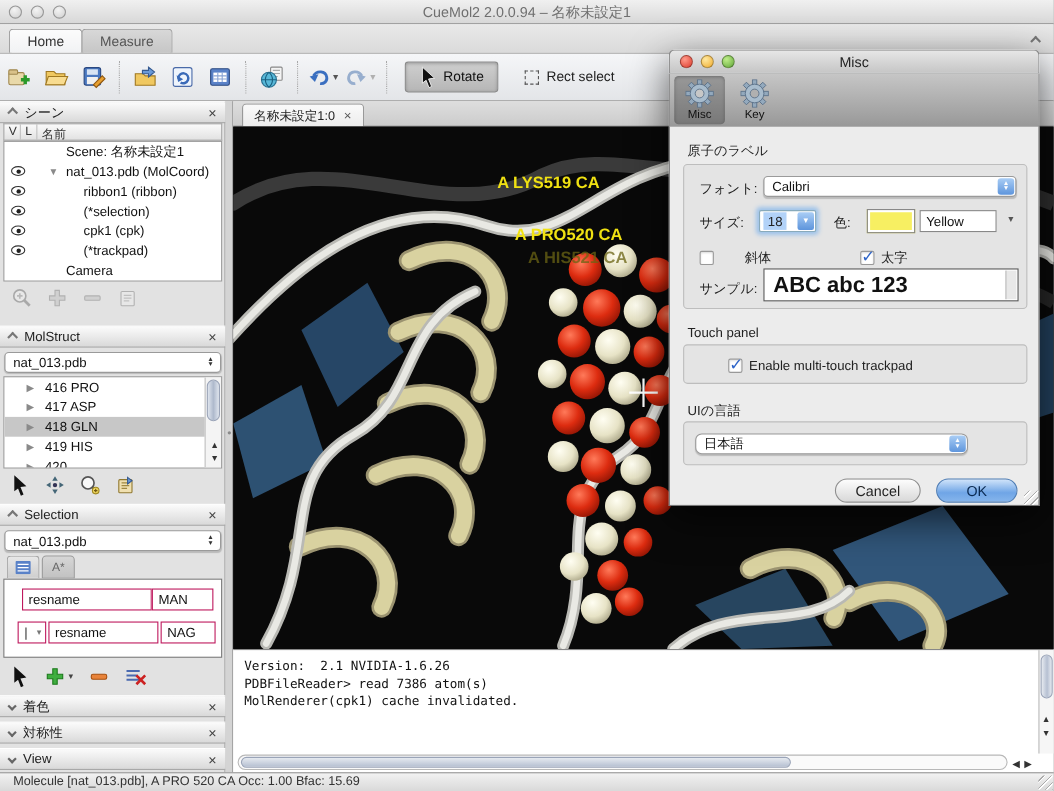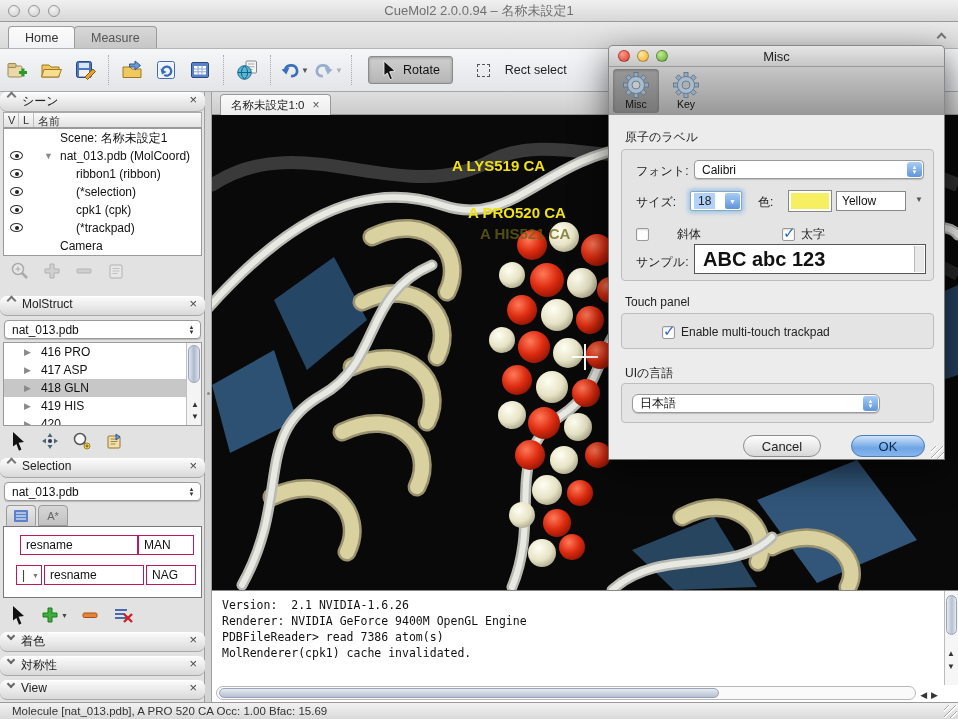--- a/index.html
+++ b/index.html
@@ -29,28 +29,28 @@
   .toolbar { position:absolute; left:0; top:48px; width:958px; height:44px;
     background:linear-gradient(#f5f6f8,#e3e5e8); border-top:1px solid #b5b5b5; border-bottom:1px solid #a8a8a8;
     display:flex; align-items:center; }
   .tb-icon { width:30px; height:28px; display:flex; align-items:center; justify-content:center; margin:0 2px; }
   .tb-sep { width:1px; height:30px; border-left:1px dotted #a8a8a8; margin:0 6px; }
   .tb-drop { font-size:8px; color:#555; margin-left:1px; }
   .tb-drop.dim { color:#b0b0b0; }
   .rotate-btn { display:flex; align-items:center; gap:6px; height:28px; padding:0 12px; margin-left:10px;
     background:linear-gradient(#cfcfcf,#b6b6b6); border:1px solid #8b8b8b; border-radius:3px;
     box-shadow:inset 0 1px 3px rgba(0,0,0,.25); font-size:12.5px; color:#111; }
-  .rectsel-btn { display:flex; align-items:center; gap:15px; height:28px; padding:0 10px; margin-left:14px; font-size:12.5px; color:#222; }
+  .rectsel-btn { display:flex; align-items:center; gap:7px; height:28px; padding:0 10px; margin-left:14px; font-size:12.5px; color:#222; }
   .dash-sq { width:13px; height:13px; border:1.5px dashed #555; }
 
   
   .sidebar { position:absolute; left:0; top:92px; width:205px; height:610px; background:#e2e2e2; border-right:1px solid #a0a0a0; }
   .panel-header { position:absolute; left:0; width:205px; height:20px;
     background:linear-gradient(#fbfbfb,#d9d9d9); border-top:1px solid #fff; border-bottom:1px solid #a8a8a8;
-    display:flex; align-items:flex-start; font-size:12px; color:#222;border-radius:7px; }
+    display:flex; align-items:center; font-size:12px; color:#222; }
   .panel-header .ph-chev { margin:0 7px 0 8px; }
   .panel-header .ph-title { flex:1; }
   .panel-header .ph-close { margin-right:8px; font-size:13px; color:#444; line-height:1; }
   .white-box { position:absolute; background:#fff; border:1px solid #9a9a9a; overflow:hidden; }
   .colhdr { position:absolute; left:3px; width:199px; height:16px; background:linear-gradient(#fafafa,#e2e2e2);
     border:1px solid #aaa; border-bottom:1px solid #999; display:flex; font-size:11px; color:#333; }
   .colhdr span { padding:1px 4px; border-right:1px solid #c0c0c0; }
   .tree-row { height:18px; display:flex; align-items:center; font-size:12px; color:#111; position:relative; }
   .eye { display:inline-block; width:13px; height:9px; border:1px solid #333; border-radius:50%; position:absolute; left:6px; top:4px; }
   .eye::after { content:""; position:absolute; left:3.5px; top:1.5px; width:4px; height:4px; border-radius:50%; background:#222; }
@@ -530,21 +530,20 @@
 
       <g stroke="#ffffff" stroke-width="2">
         <path d="M360,242 h26 M373,229 v26"></path>
       </g>
     </svg>
   </div>
 
   <div class="console">
     <div class="console-lines">
       <div class="console-line">Version:  2.1 NVIDIA-1.6.26</div>
-      <div class="console-line">Renderer: NVIDIA GeForce 9400M OpenGL Engine</div>
       <div class="console-line">PDBFileReader&gt; read 7386 atom(s)</div>
       <div class="console-line"></div>
       <div class="console-line">MolRenderer(cpk1) cache invalidated.</div>
     </div>
     <div class="vscroll">
       <div class="vthumb"></div>
     </div>
     <div class="vs-arrows">▲<br>▼</div>
     <div class="hscroll">
       <div class="hthumb"></div>
@@ -658,21 +657,21 @@
       <div class="groupbox" style="left:12px; top:268px; width:313px; height:40px;">
         <div class="popup blue" style="left:10px; top:10px; width:248px;border-radius:6px;">
           <span>日本語</span>
           <span class="step">
               <span>▲</span>
               <span>▼</span>
             </span>
         </div>
       </div>
 
-      <div class="pill-btn cancel" style="left:134px; top:320px; width:78px;">
+      <div class="pill-btn cancel" style="left:150px; top:320px; width:78px;">
           <span>Cancel</span>
         </div>
       <div class="pill-btn ok" style="left:242px; top:320px; width:74px;">
           <span>OK</span>
         </div>
       <div class="grip" style="right:0; bottom:0;"></div>
     </div>
   </div>
 
 </div>

